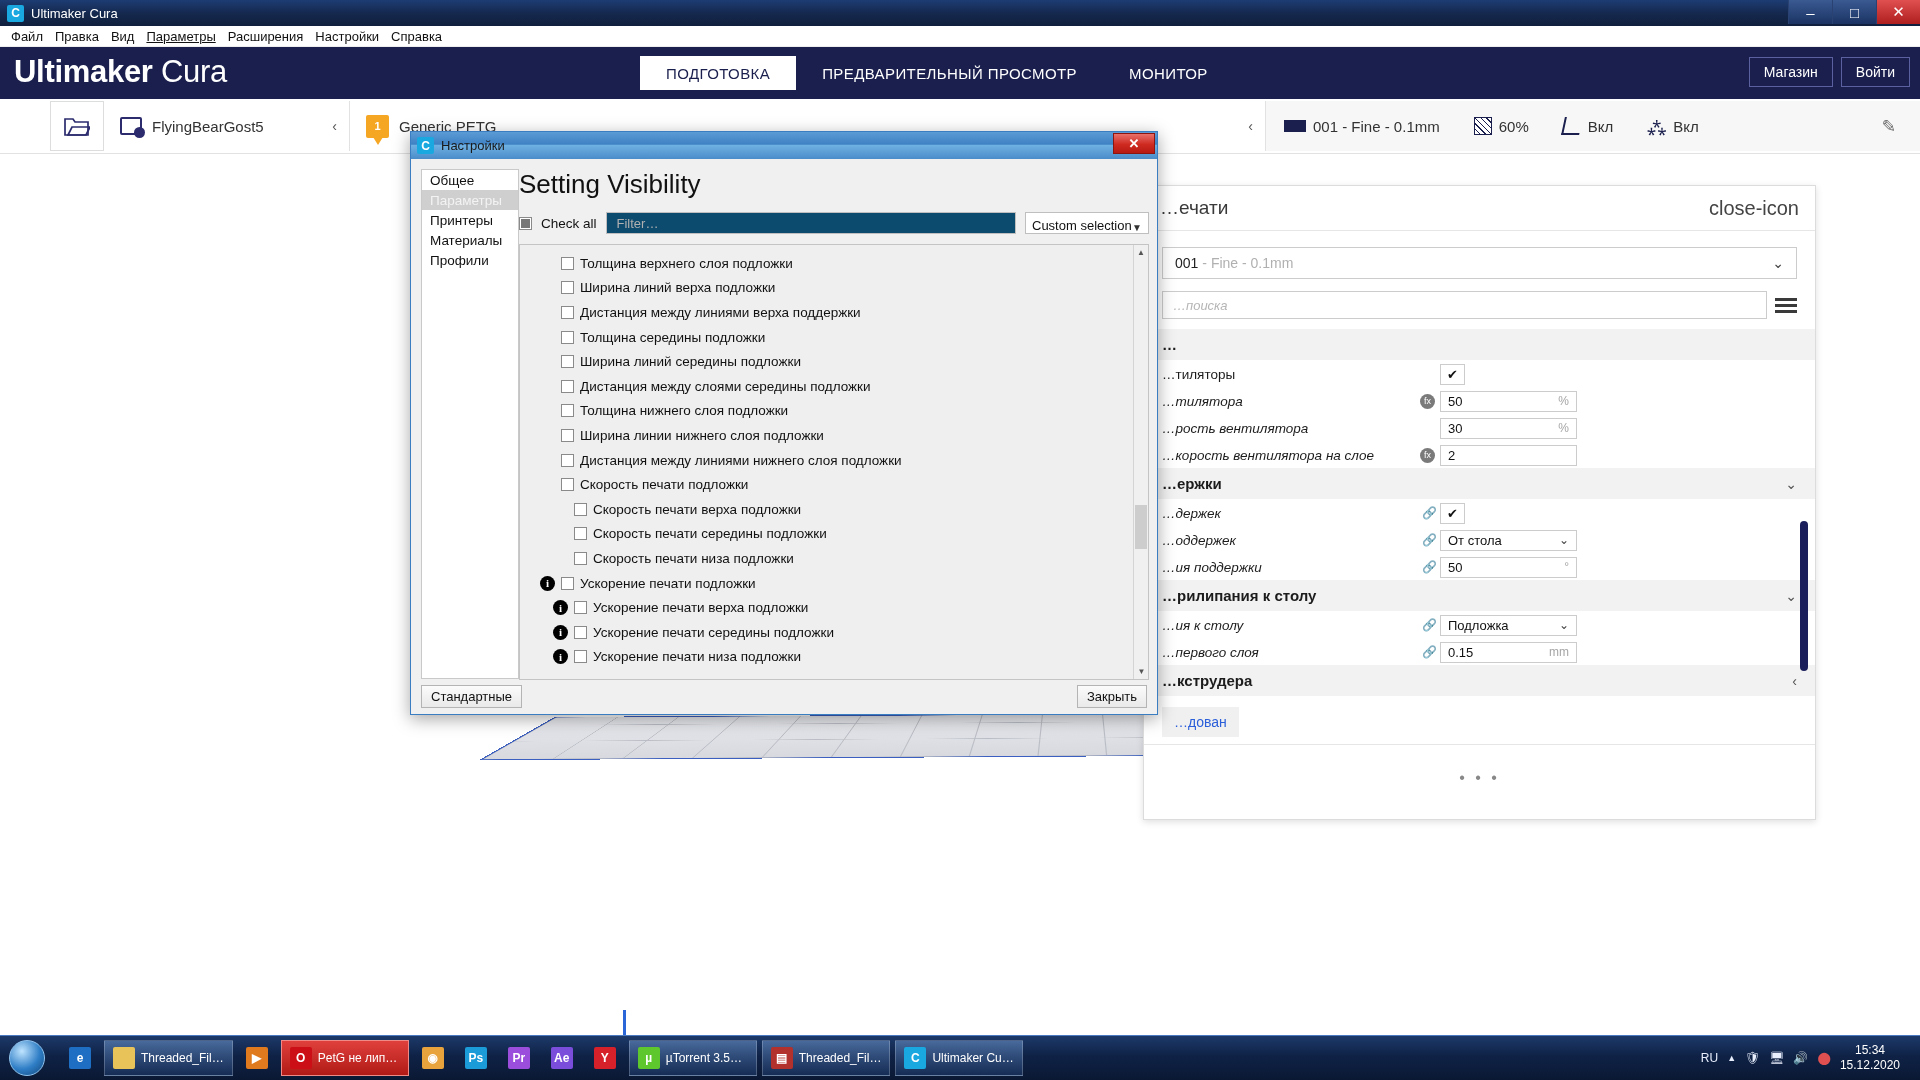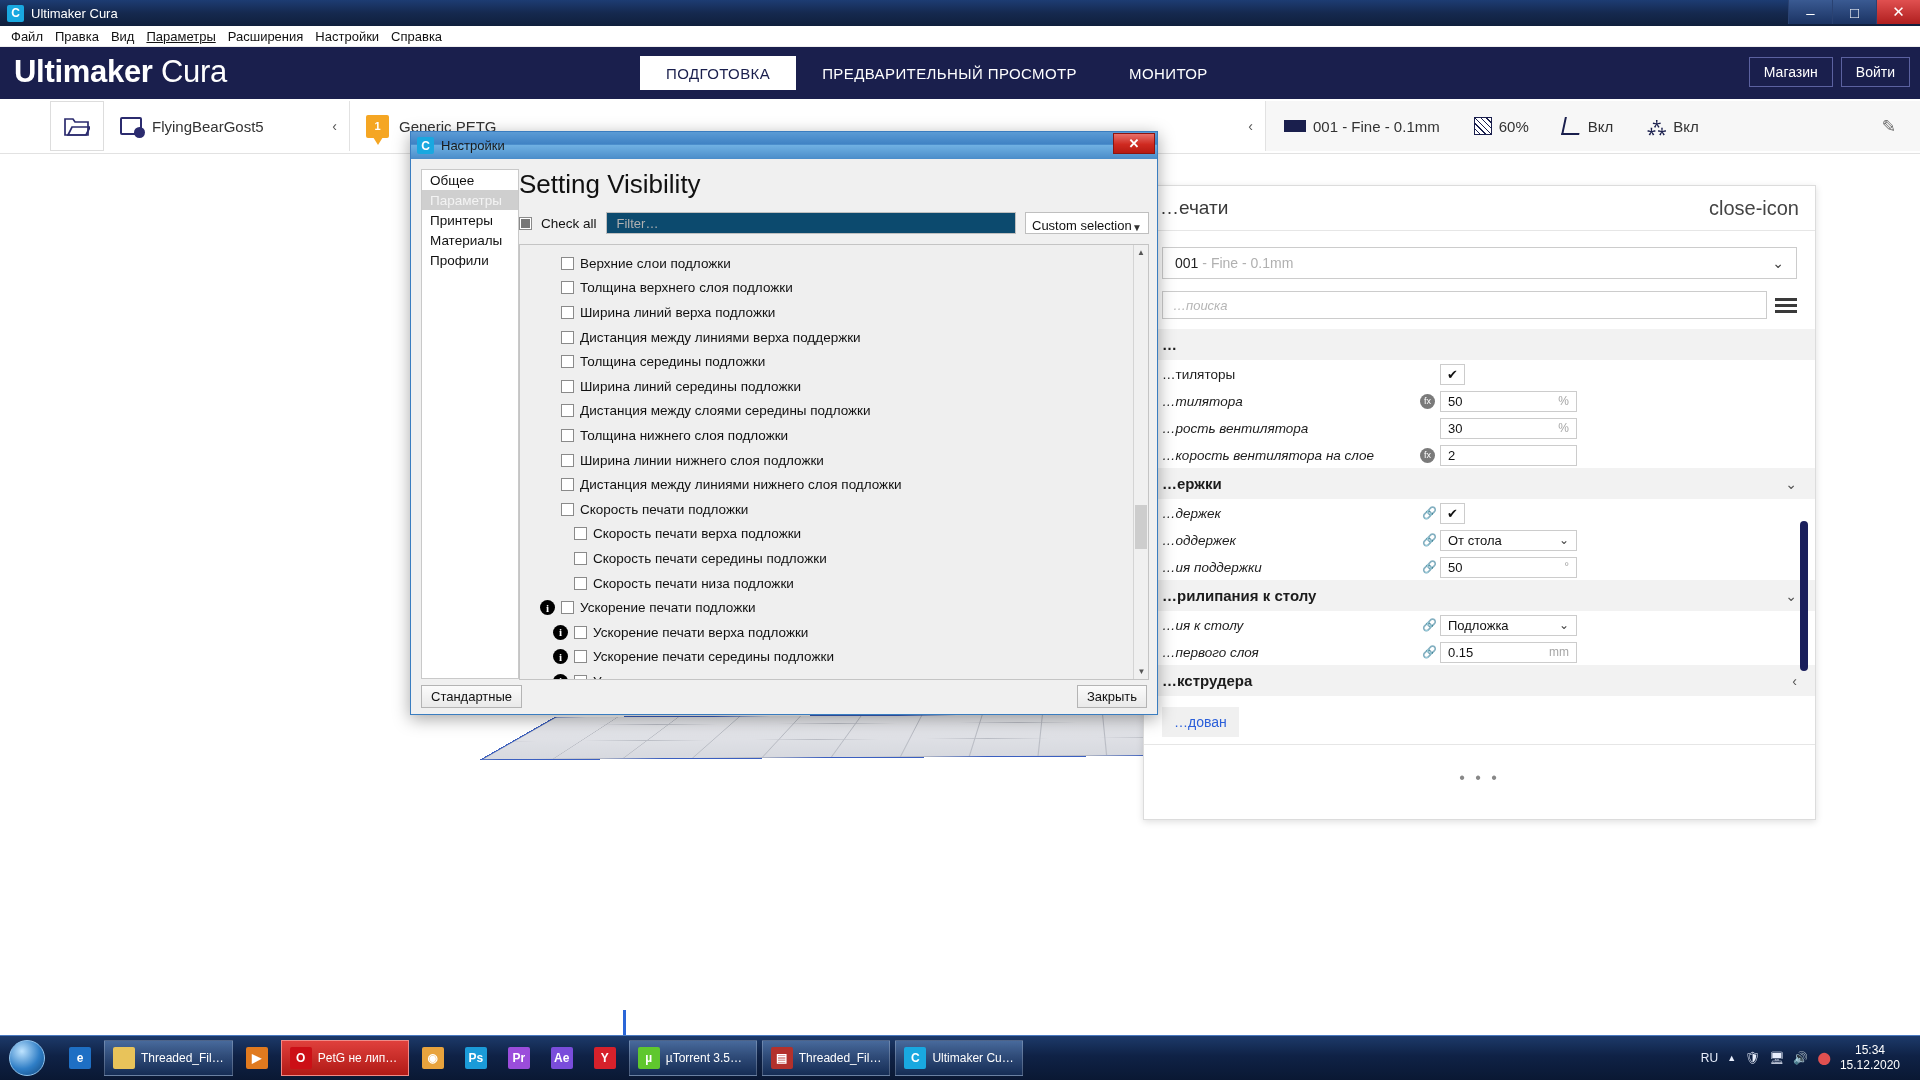--- a/index.html
+++ b/index.html
@@ -571,25 +571,20 @@
             <span>Custom selection</span>
             <span class="cd">▼</span>
           </span>
         </div>
 
         <div class="list-wrap">
           <div class="list-inner" id="list-inner">
               <div class="li">
                 <span class="spacer"></span>
                 <span class="cb"></span>
-                <span>Верхние слои подложки</span>
-              </div>
-              <div class="li">
-                <span class="spacer"></span>
-                <span class="cb"></span>
                 <span>Толщина верхнего слоя подложки</span>
               </div>
               <div class="li">
                 <span class="spacer"></span>
                 <span class="cb"></span>
                 <span>Ширина линий верха подложки</span>
               </div>
               <div class="li">
                 <span class="spacer"></span>
                 <span class="cb"></span>

